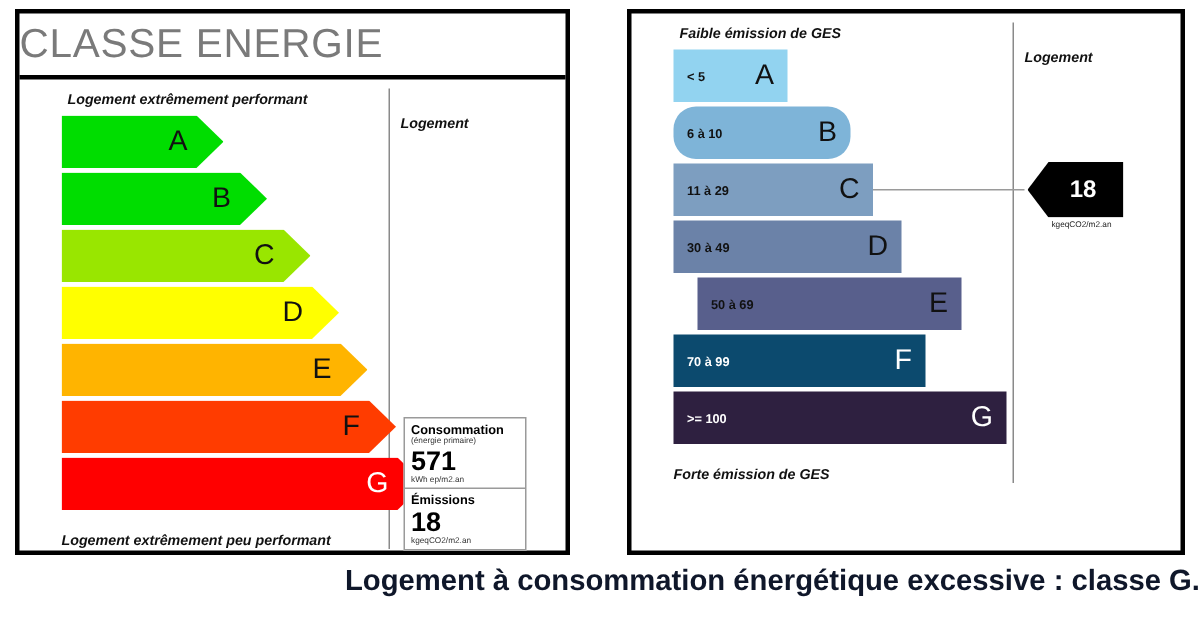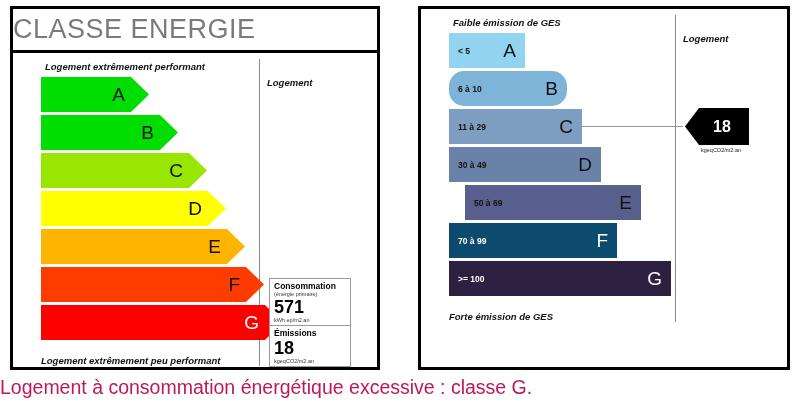--- a/index.html
+++ b/index.html
@@ -161,24 +161,24 @@
     color: #222;
     margin-top: 2px;
     margin-left: 4px;
   }
 
   
   #caption {
     position: absolute;
     left: 0; right: 0;
     top: 376px;
-    text-align: left;
+    text-align: right;
     font-size: 19.5px;
-    color: #be185d;
-    font-weight: 400;
+    color: #0f172a;
+    font-weight: 700;
   }
 </style>
 </head>
 <body>
 
 <div id="root">
 
   <div class="panel" id="panel-energy">
     <div class="panel-title-bar">
       <div class="panel-title">CLASSE ENERGIE</div>

